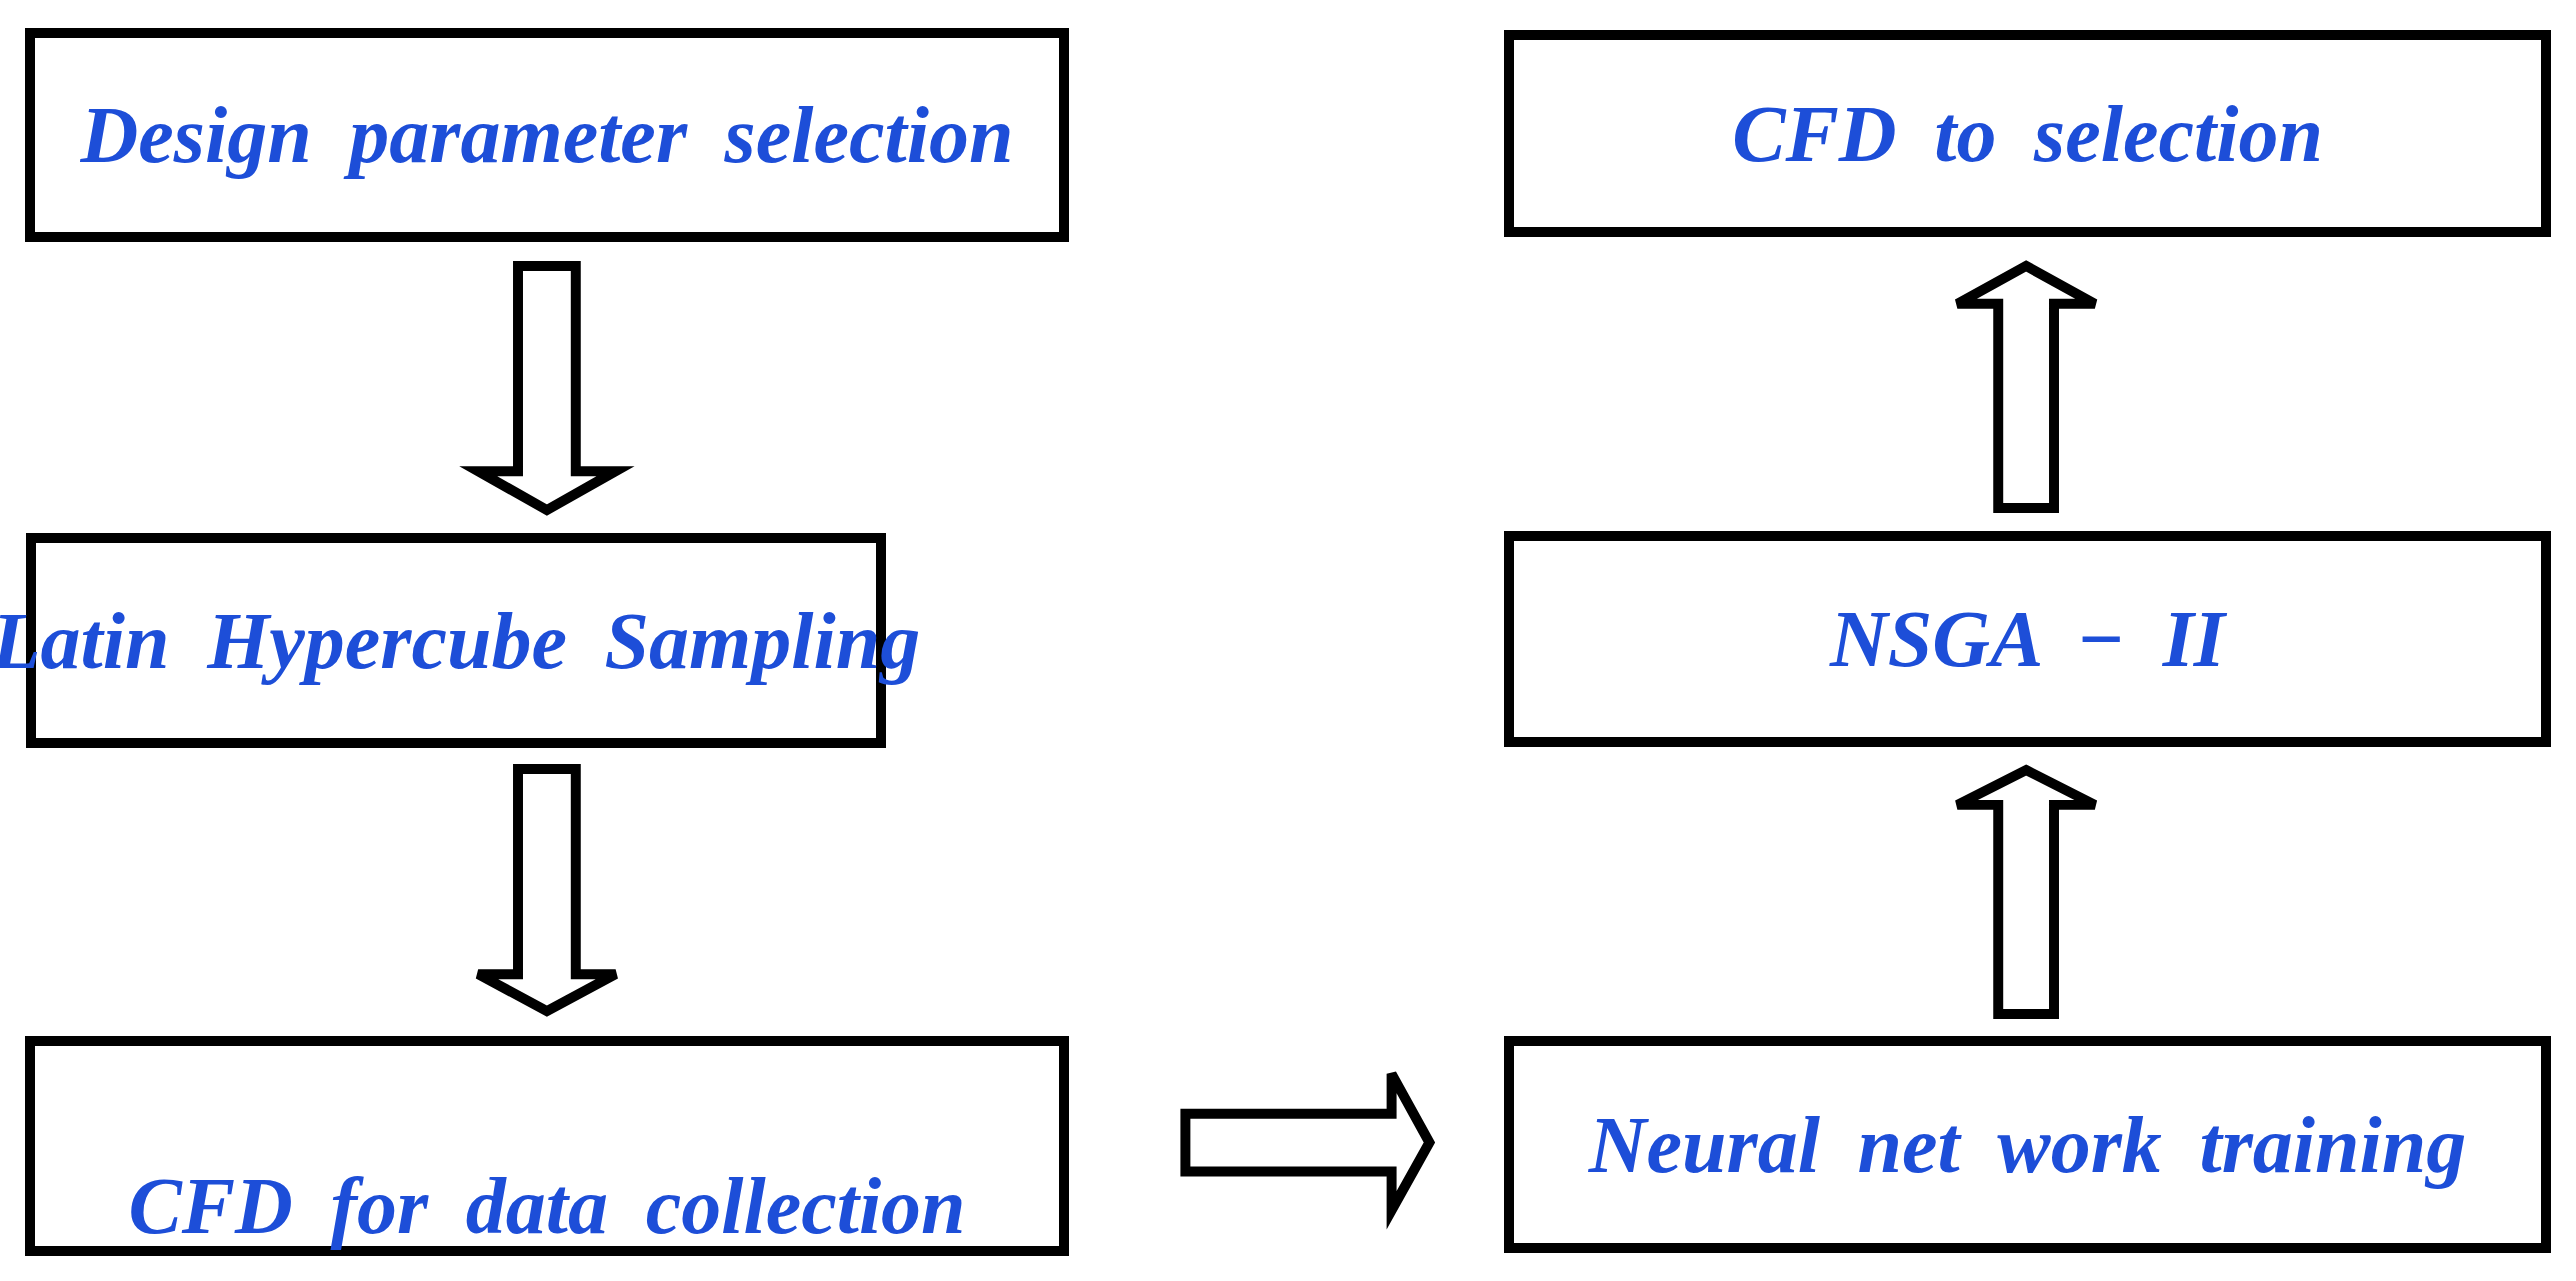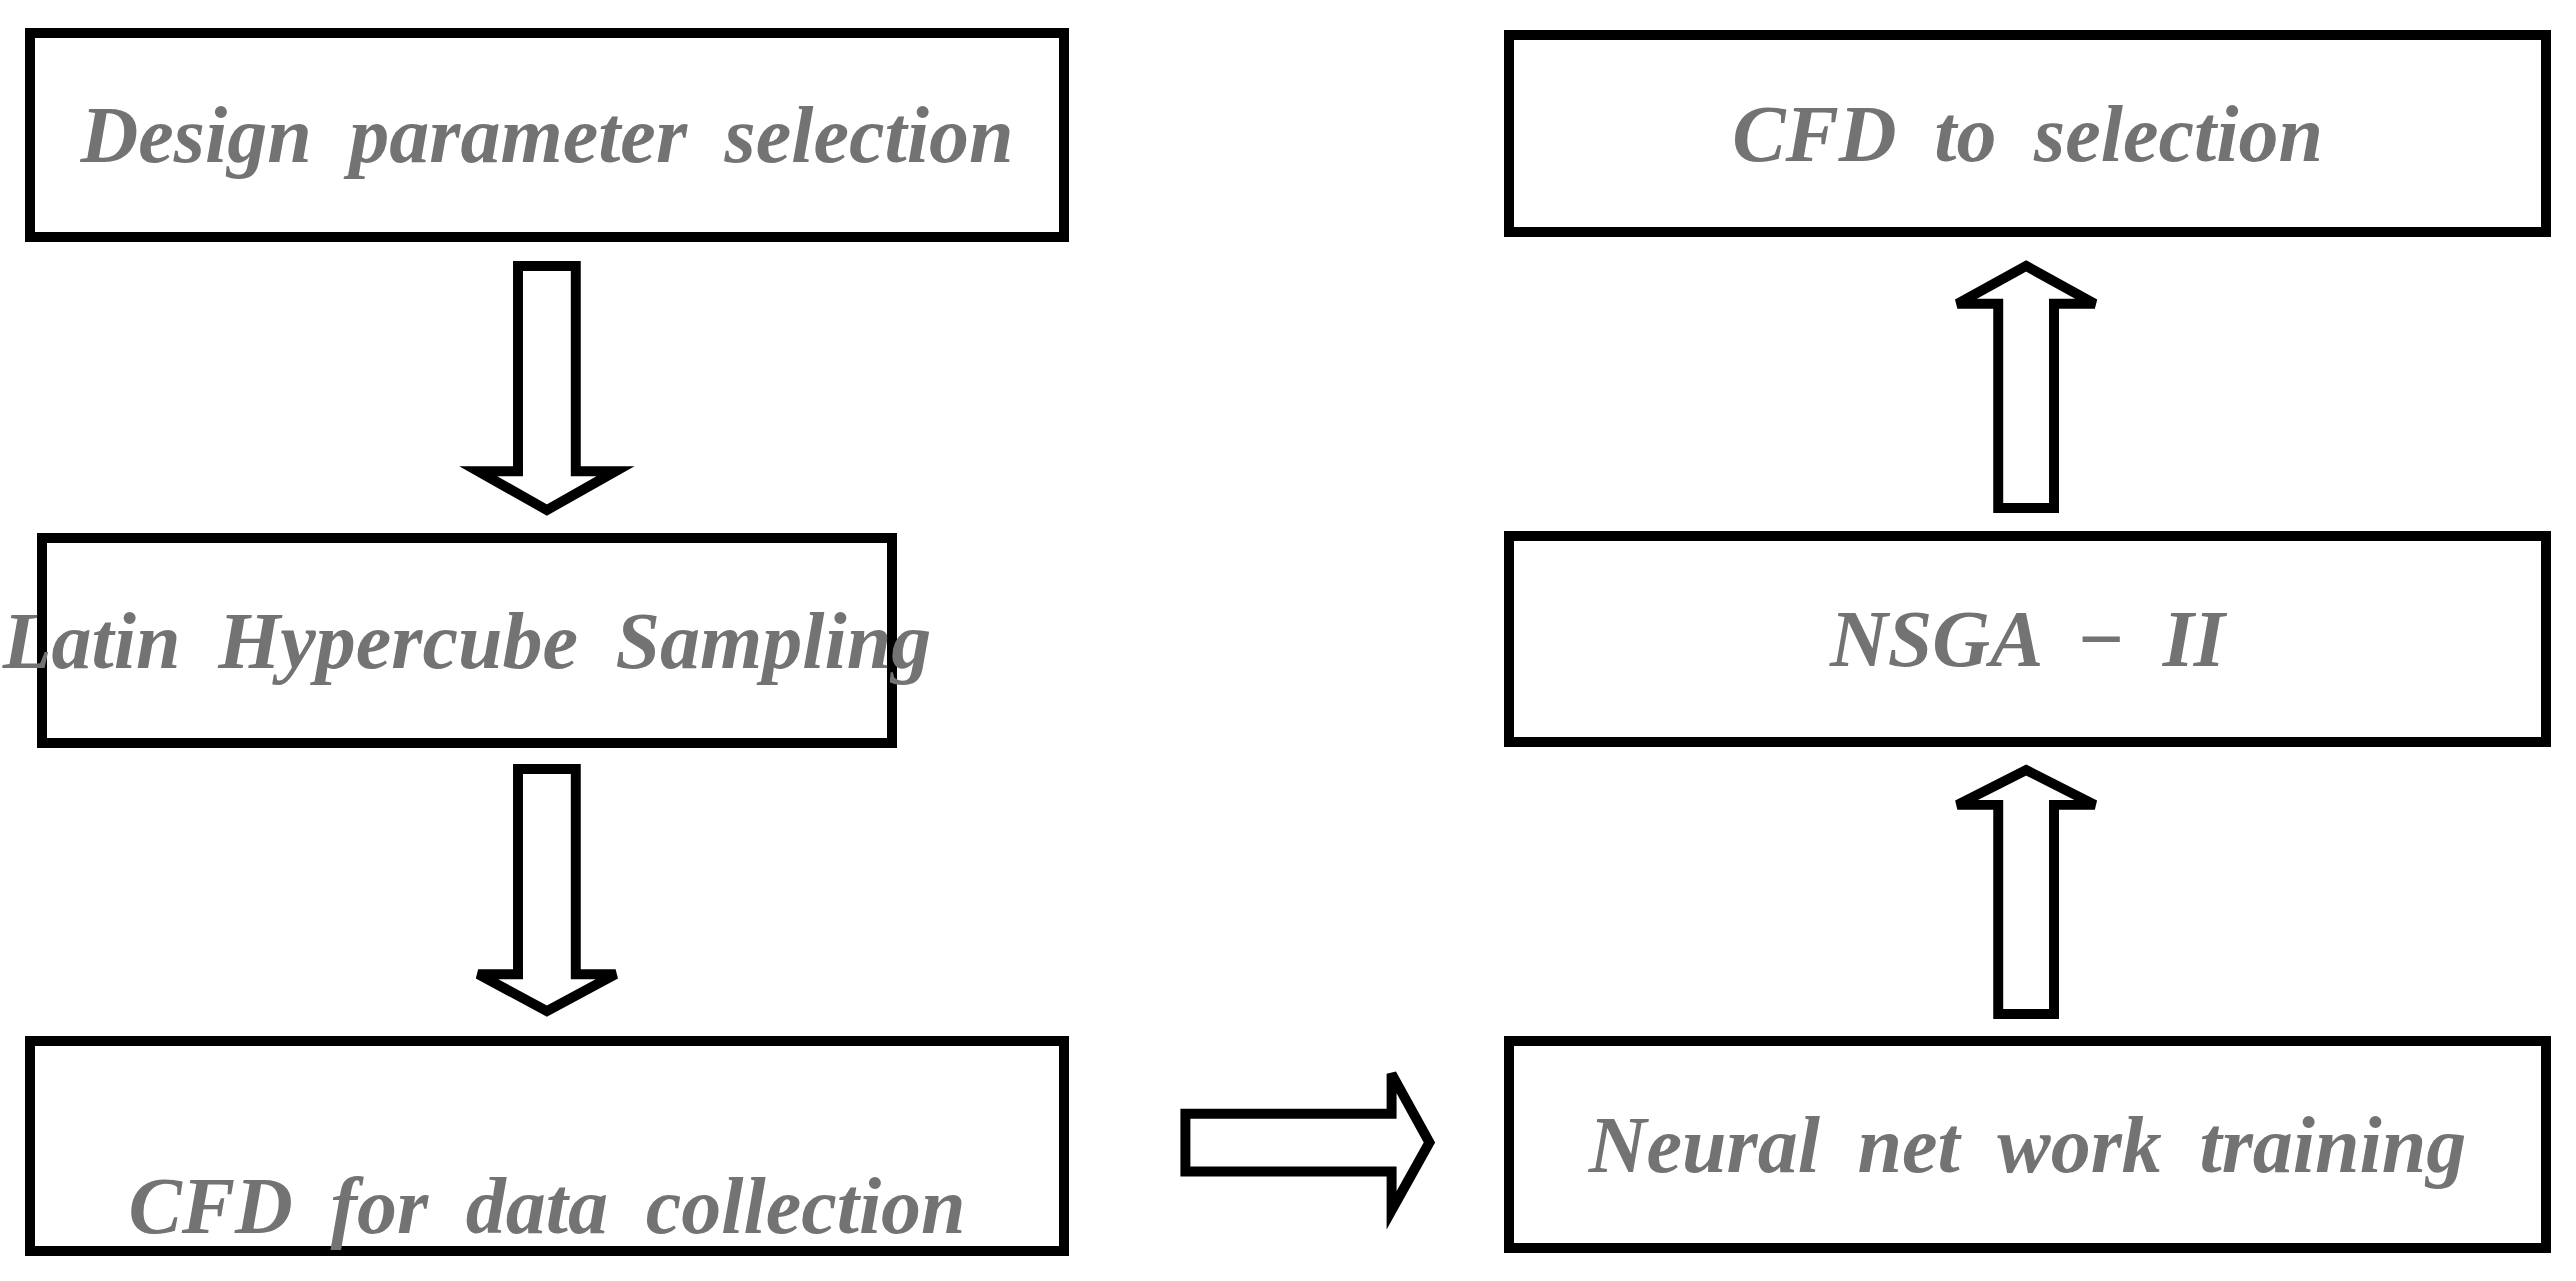--- a/index.html
+++ b/index.html
@@ -37,27 +37,27 @@
     display: flex;
     align-items: center;
     justify-content: center;
     text-align: center;
   }
   .box .label {
     font-style: italic;
     font-weight: bold;
     font-size: 80px;
     line-height: 1;
-    color: #737373;
+    color: #1d4ed8;
     word-spacing: 0.22em;
     white-space: nowrap;
   }
   
   .b-design   { left: 25px;   top: 28px;   width: 1044px; height: 214px; }
-  .b-sampling { left: 37px;   top: 533px;  width: 860px; height: 215px; }
+  .b-sampling { left: 26px;   top: 533px;  width: 860px; height: 215px; }
   .b-cfd-data { left: 25px;   top: 1036px; width: 1044px; height: 220px; align-items: flex-end; }
   
   .b-validate { left: 1504px; top: 30px;   width: 1047px; height: 207px; }
   .b-nsga     { left: 1504px; top: 531px;  width: 1047px; height: 216px; justify-content: center; }
   .b-neural   { left: 1504px; top: 1036px; width: 1047px; height: 217px; }
 </style>
 </head>
 <body>
 
 <div class="canvas">

